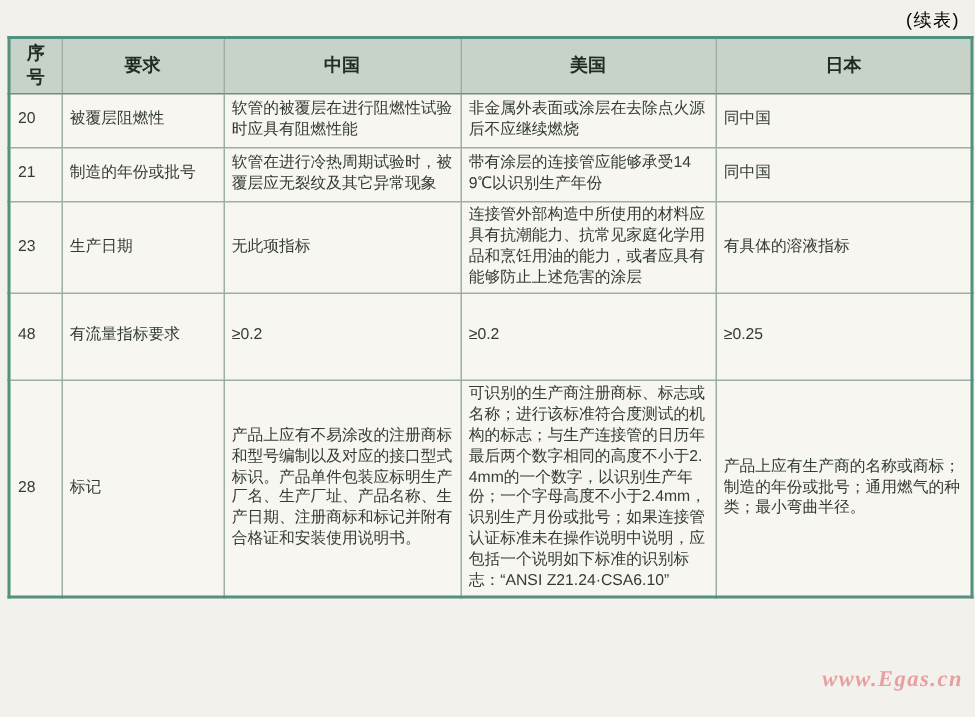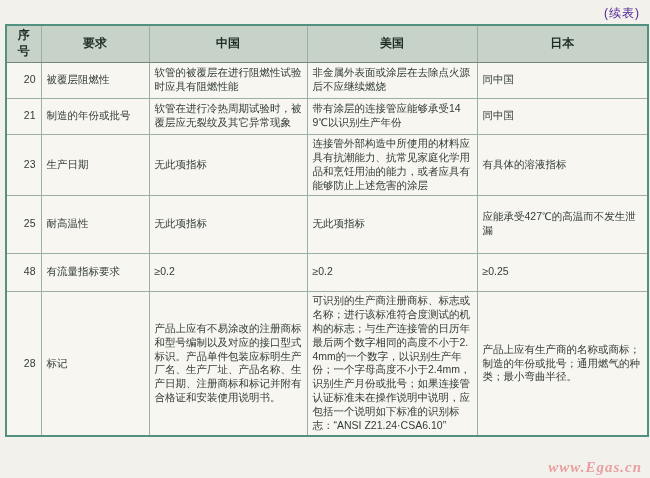--- a/index.html
+++ b/index.html
@@ -13,21 +13,21 @@
     background: #f2f1eb;
     font-family: "Liberation Sans", sans-serif;
     color: #333b36;
     overflow: hidden;
   }
   .continued-label {
     position: absolute;
     top: 5px;
     right: 10px;
     font-size: 12px;
-    color: #4c1d95;
+    color: #000000;
     letter-spacing: 1px;
   }
   .doc-table {
     position: absolute;
     left: 5px;
     top: 24px;
     width: 642px;
     border-collapse: collapse;
     table-layout: fixed;
     border: 2px solid #52907f;
@@ -46,35 +46,35 @@
   }
   .doc-table th {
     background: #c7d3c9;
     font-weight: bold;
     font-size: 12px;
     color: #1f2d27;
     text-align: center;
     border-bottom: 1px solid #76897e;
   }
   .doc-table td.col-no {
-    text-align: right;
+    text-align: left;
   }
   .doc-table tbody tr:nth-child(1) { height: 36px; }
   .doc-table tbody tr:nth-child(2) { height: 36px; }
   .doc-table tbody tr:nth-child(3) { height: 24px; }
   .doc-table tbody tr:nth-child(4) { height: 58px; }
   .doc-table tbody tr:nth-child(5) { height: 38px; }
   .doc-table tbody tr:nth-child(6) { height: 38px; }
   .doc-table tbody tr:nth-child(7) { height: 24px; }
   .doc-table tbody tr:nth-child(8) { height: 22px; }
   .doc-table tbody tr:nth-child(9) { height: 140px; }
   .watermark {
     position: absolute;
     right: 8px;
-    bottom: 2px;
+    bottom: 16px;
     font-family: "Liberation Serif", serif;
     font-style: italic;
     font-weight: bold;
     font-size: 15px;
     color: #e89fa1;
     letter-spacing: 1px;
     pointer-events: none;
   }
 </style>
 </head>
@@ -115,27 +115,20 @@
         <td>同中国</td>
       </tr>
       <tr>
         <td class="col-no">23</td>
         <td>生产日期</td>
         <td>无此项指标</td>
         <td>连接管外部构造中所使用的材料应具有抗潮能力、抗常见家庭化学用品和烹饪用油的能力，或者应具有能够防止上述危害的涂层</td>
         <td>有具体的溶液指标</td>
       </tr>
       <tr>
-        <td class="col-no">25</td>
-        <td>耐高温性</td>
-        <td>无此项指标</td>
-        <td>无此项指标</td>
-        <td>应能承受427℃的高温而不发生泄漏</td>
-      </tr>
-      <tr>
         <td class="col-no">48</td>
         <td>有流量指标要求</td>
         <td>≥0.2</td>
         <td>≥0.2</td>
         <td>≥0.25</td>
       </tr>
       <tr>
         <td class="col-no">28</td>
         <td>标记</td>
         <td>产品上应有不易涂改的注册商标和型号编制以及对应的接口型式标识。产品单件包装应标明生产厂名、生产厂址、产品名称、生产日期、注册商标和标记并附有合格证和安装使用说明书。</td>

